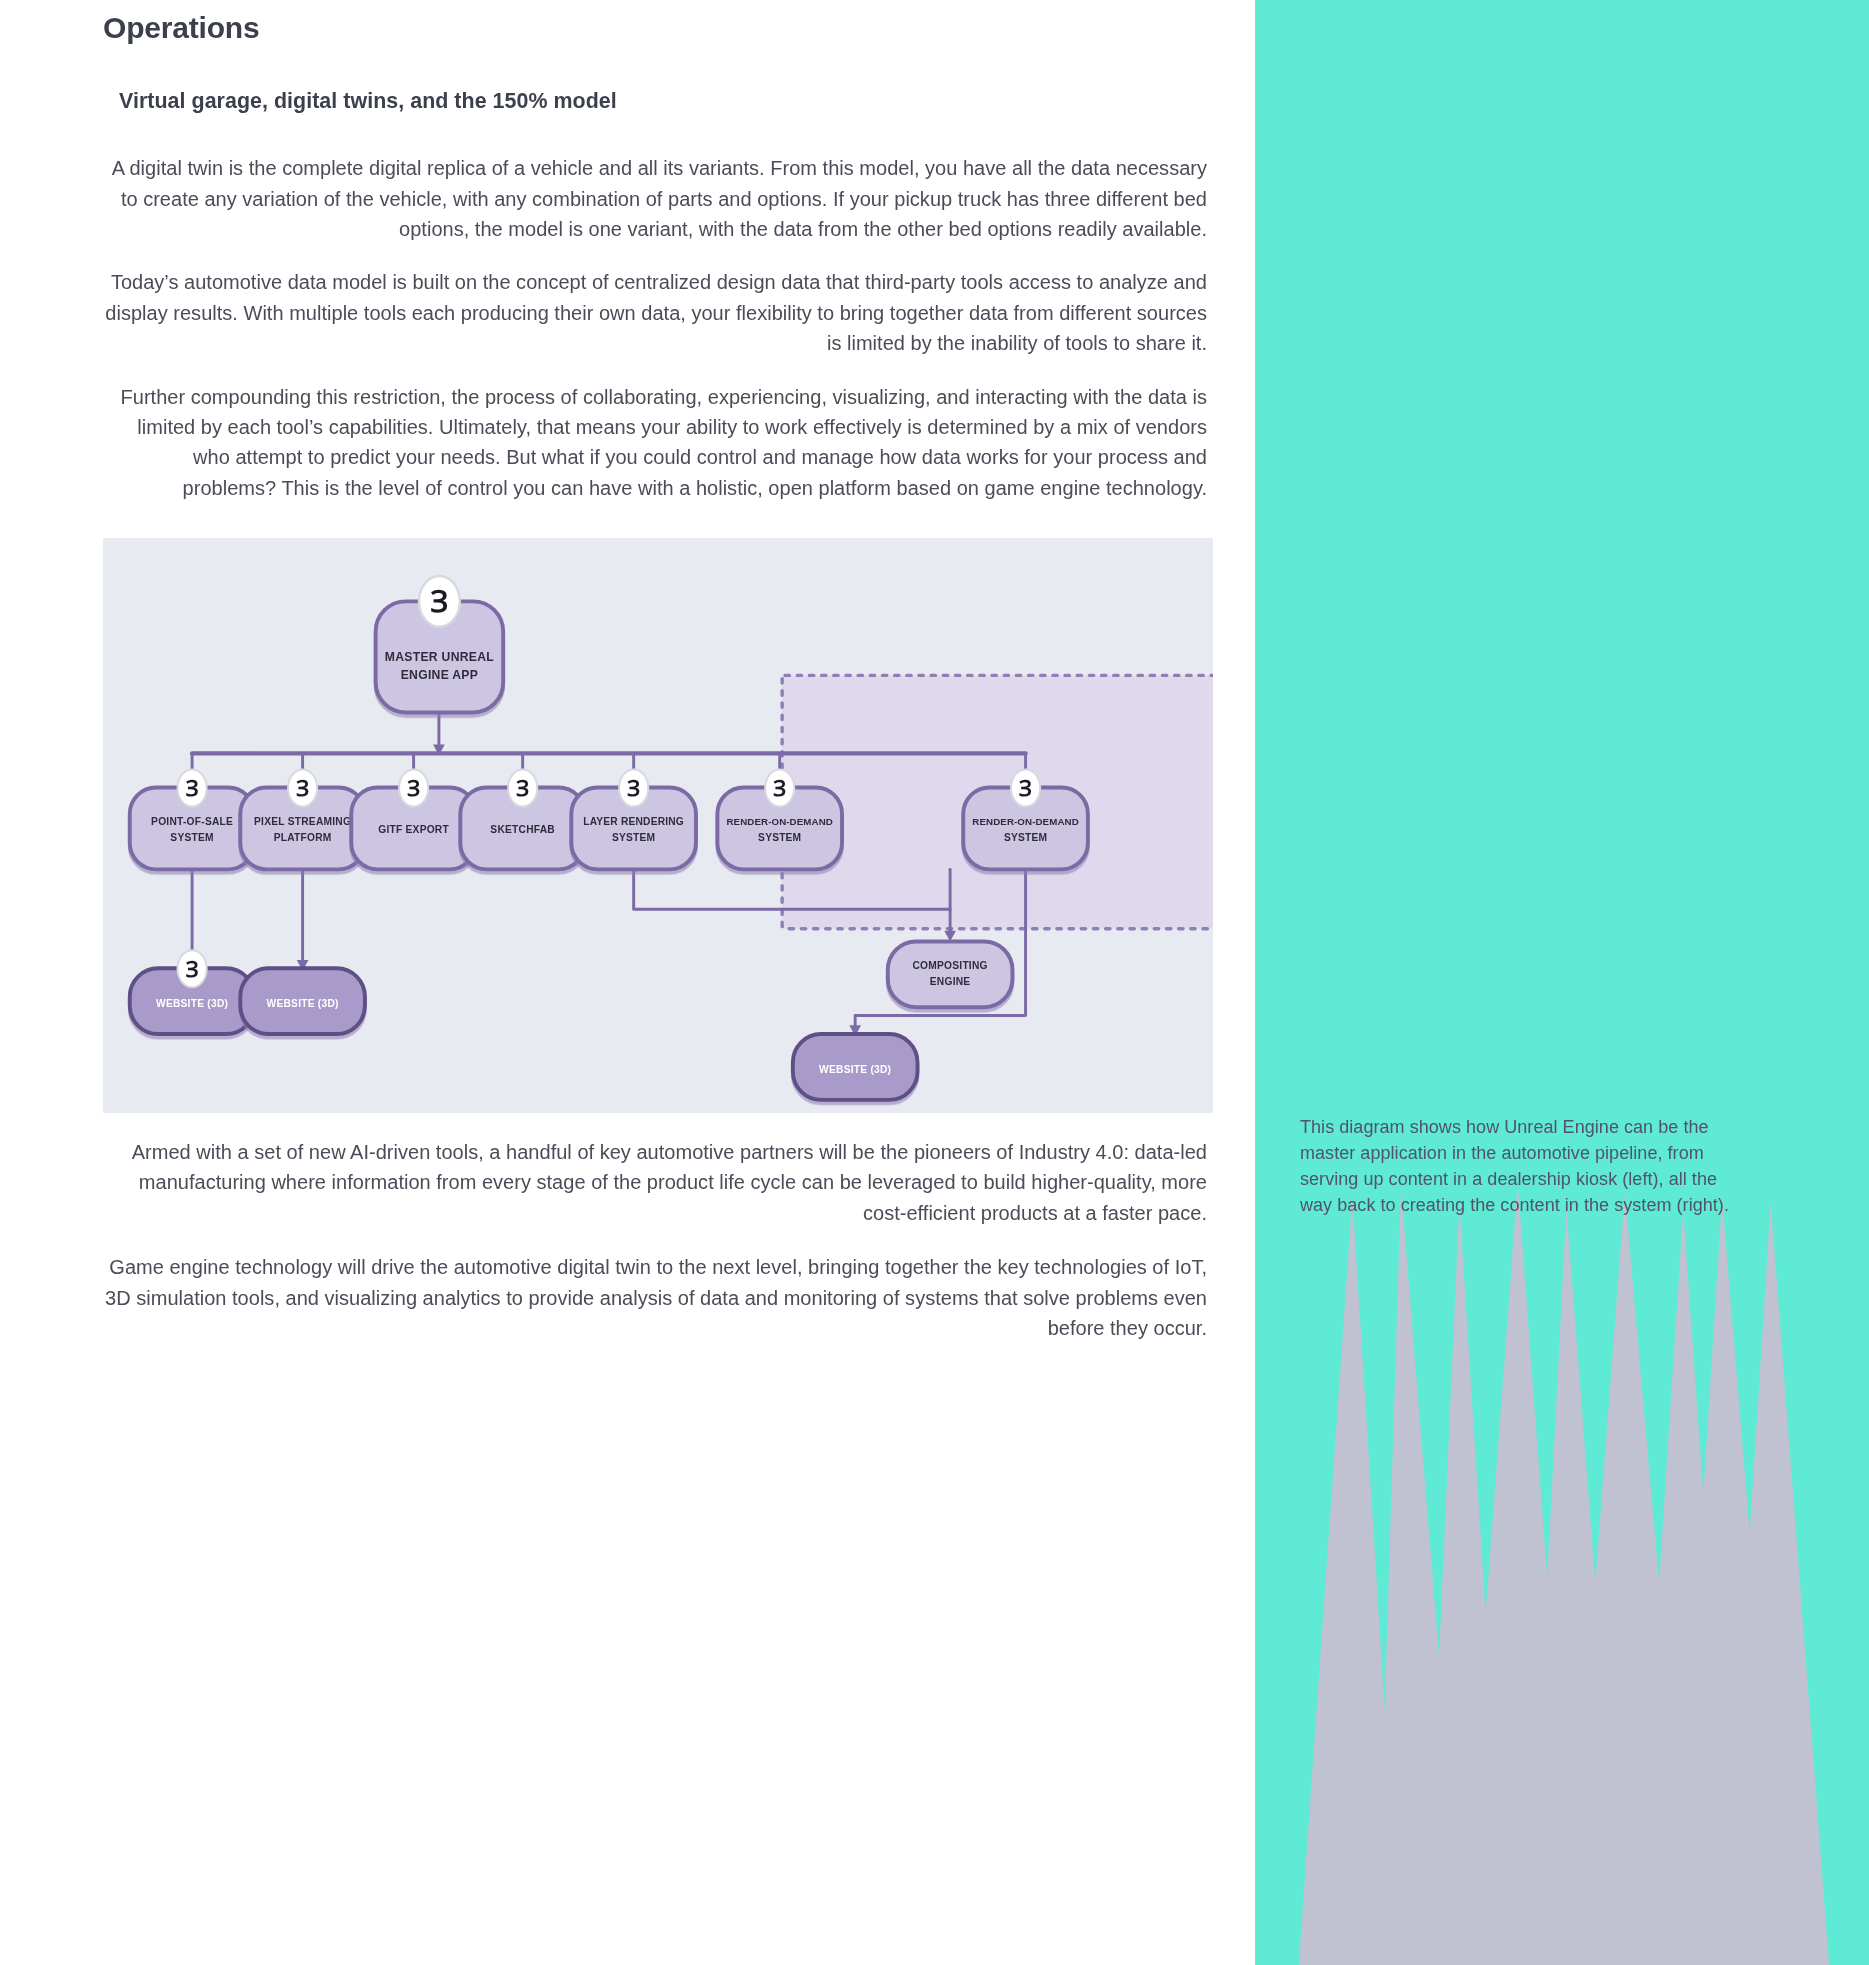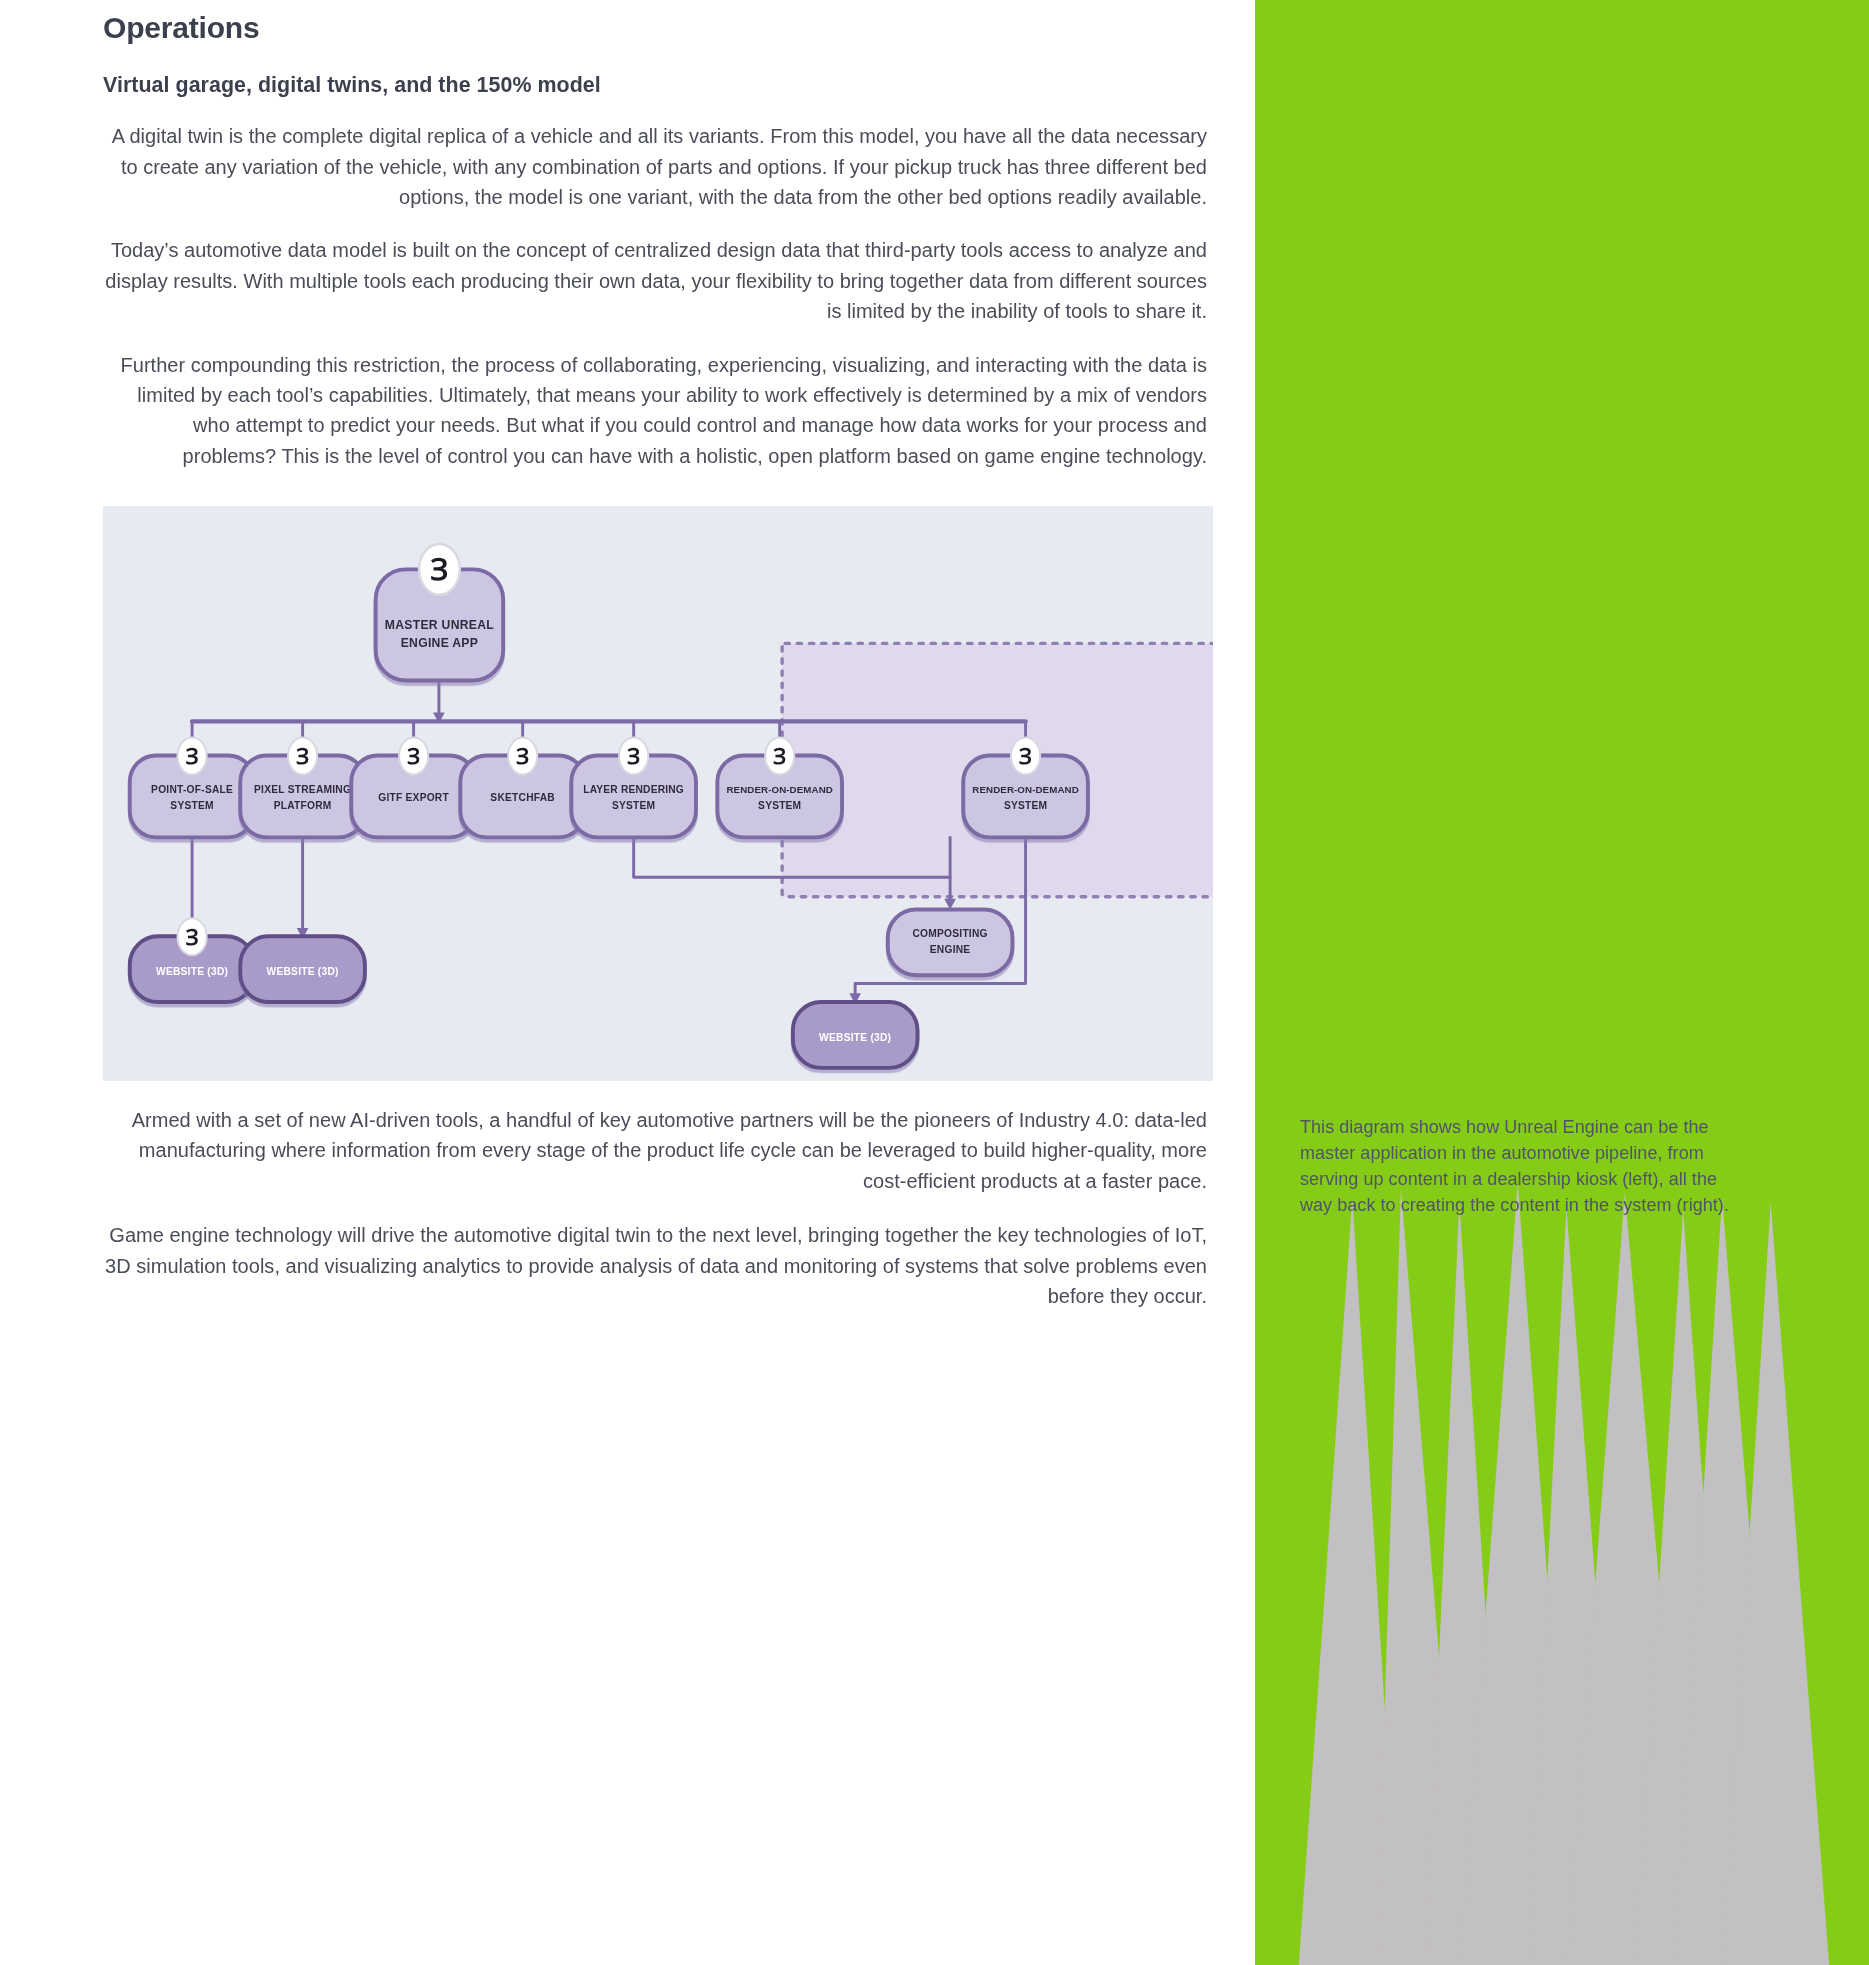--- a/index.html
+++ b/index.html
@@ -20,21 +20,21 @@
     position:relative;
   }
   .page-title {
     font-size:30px; font-weight:bold; color:#3c3f4c;
     letter-spacing:-0.2px;
     margin:0; padding-top:10.7px;
     line-height:1.15;
   }
   .subhead {
     font-size:21.4px; font-weight:bold; color:#3c3f4c;
-    margin:0; padding-top:28px;
+    margin:16px; padding-top:28px;
     letter-spacing:0.05px;
   }
   .para {
     font-size:20px; color:#4a4d58;
     line-height:1.52;
     margin:0; padding-top:23px;
     max-width:1104px;
     letter-spacing:0.02px;
     text-align:right;
   }
@@ -46,21 +46,21 @@
     width:1110px; height:575px;
     background:#e7eaf1;
     position:relative;
     overflow:hidden;
   }
   .figure svg { position:absolute; inset:0; width:100%; height:100%; }
 
   
   .sidebar {
     width:614px; height:1965px;
-    background:#84cc16;
+    background:#5eead4;
     position:relative;
     overflow:hidden;
   }
   .sidebar .spikes { position:absolute; left:0; top:0; width:100%; height:100%; }
   .caption {
     position:absolute;
     left:45px; top:1115px;
     width:453px;
     font-size:18px;
     line-height:1.44;

